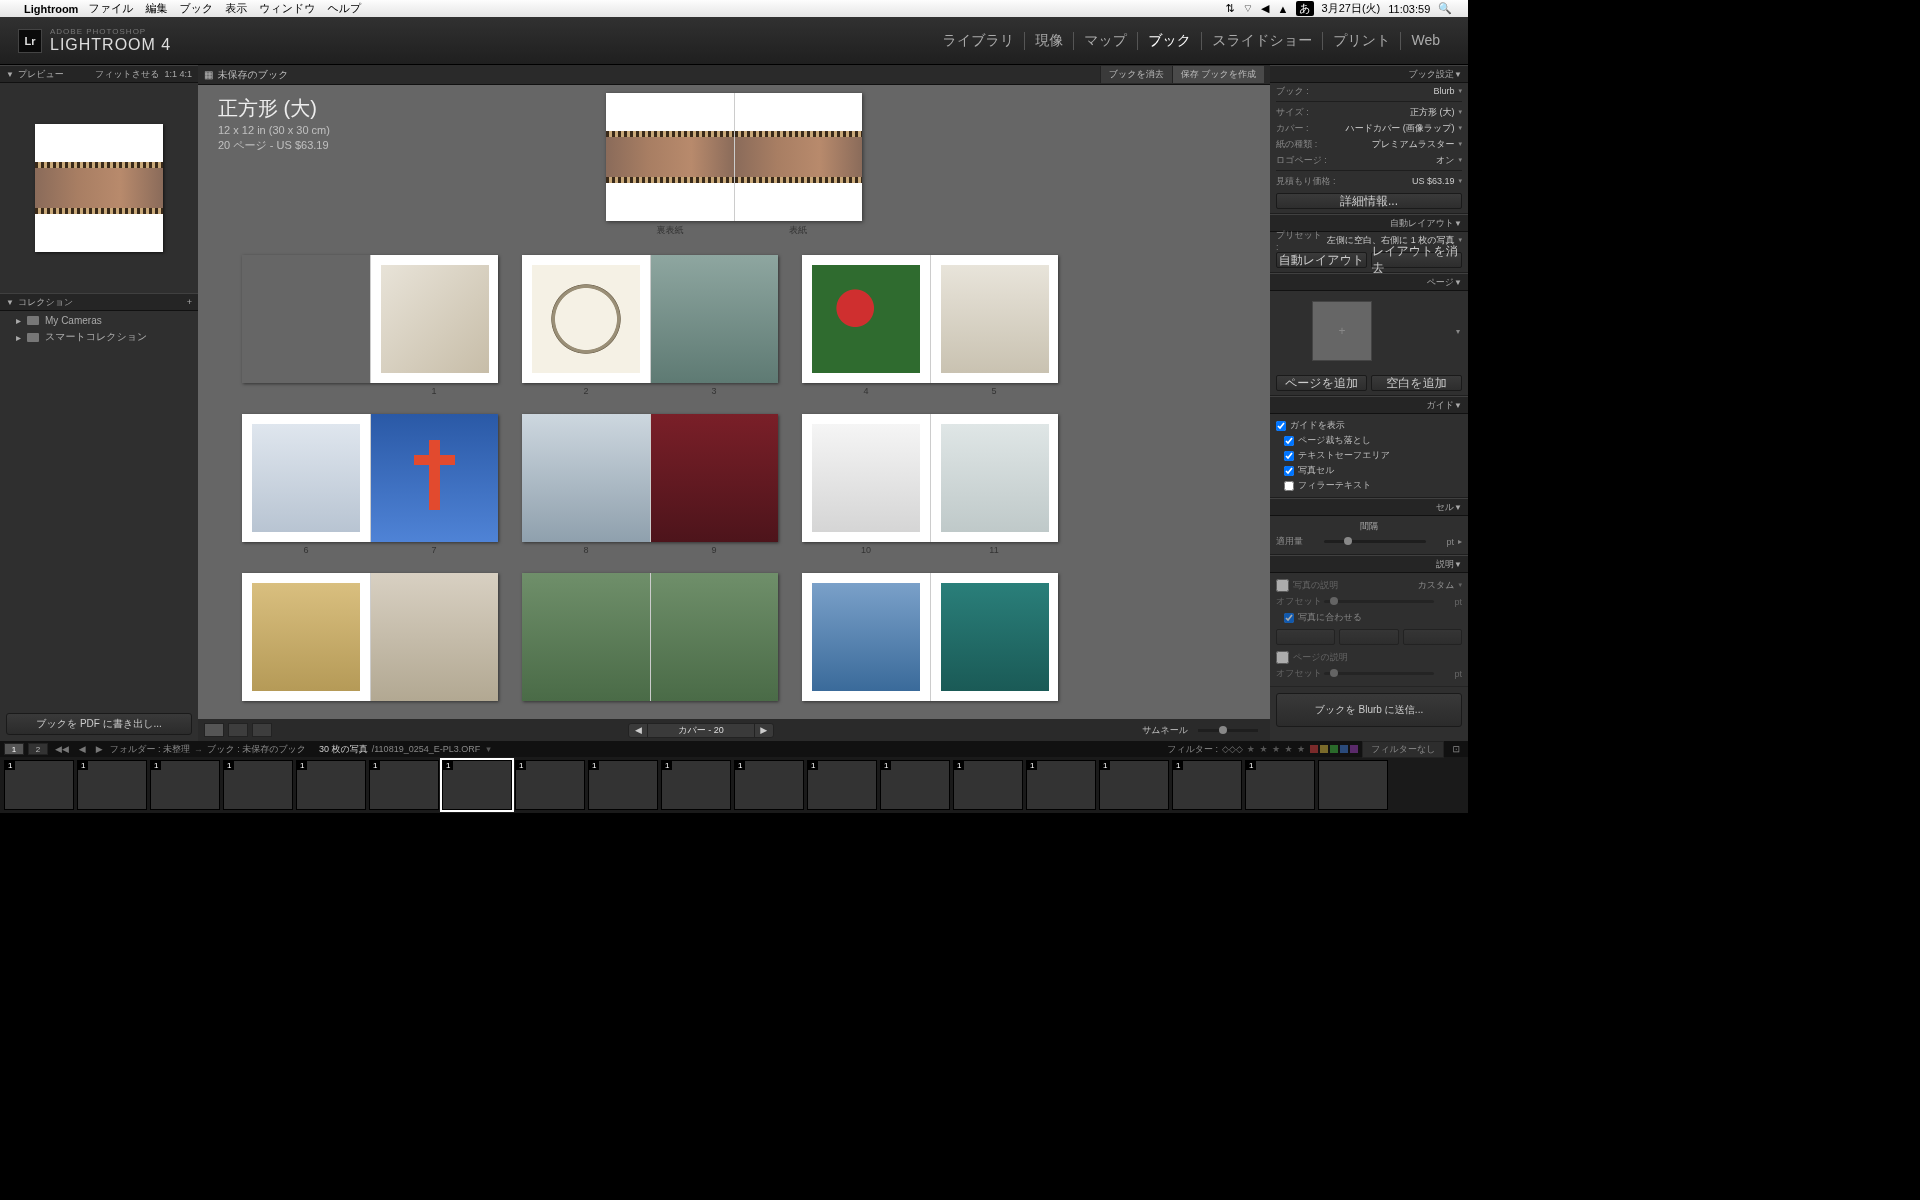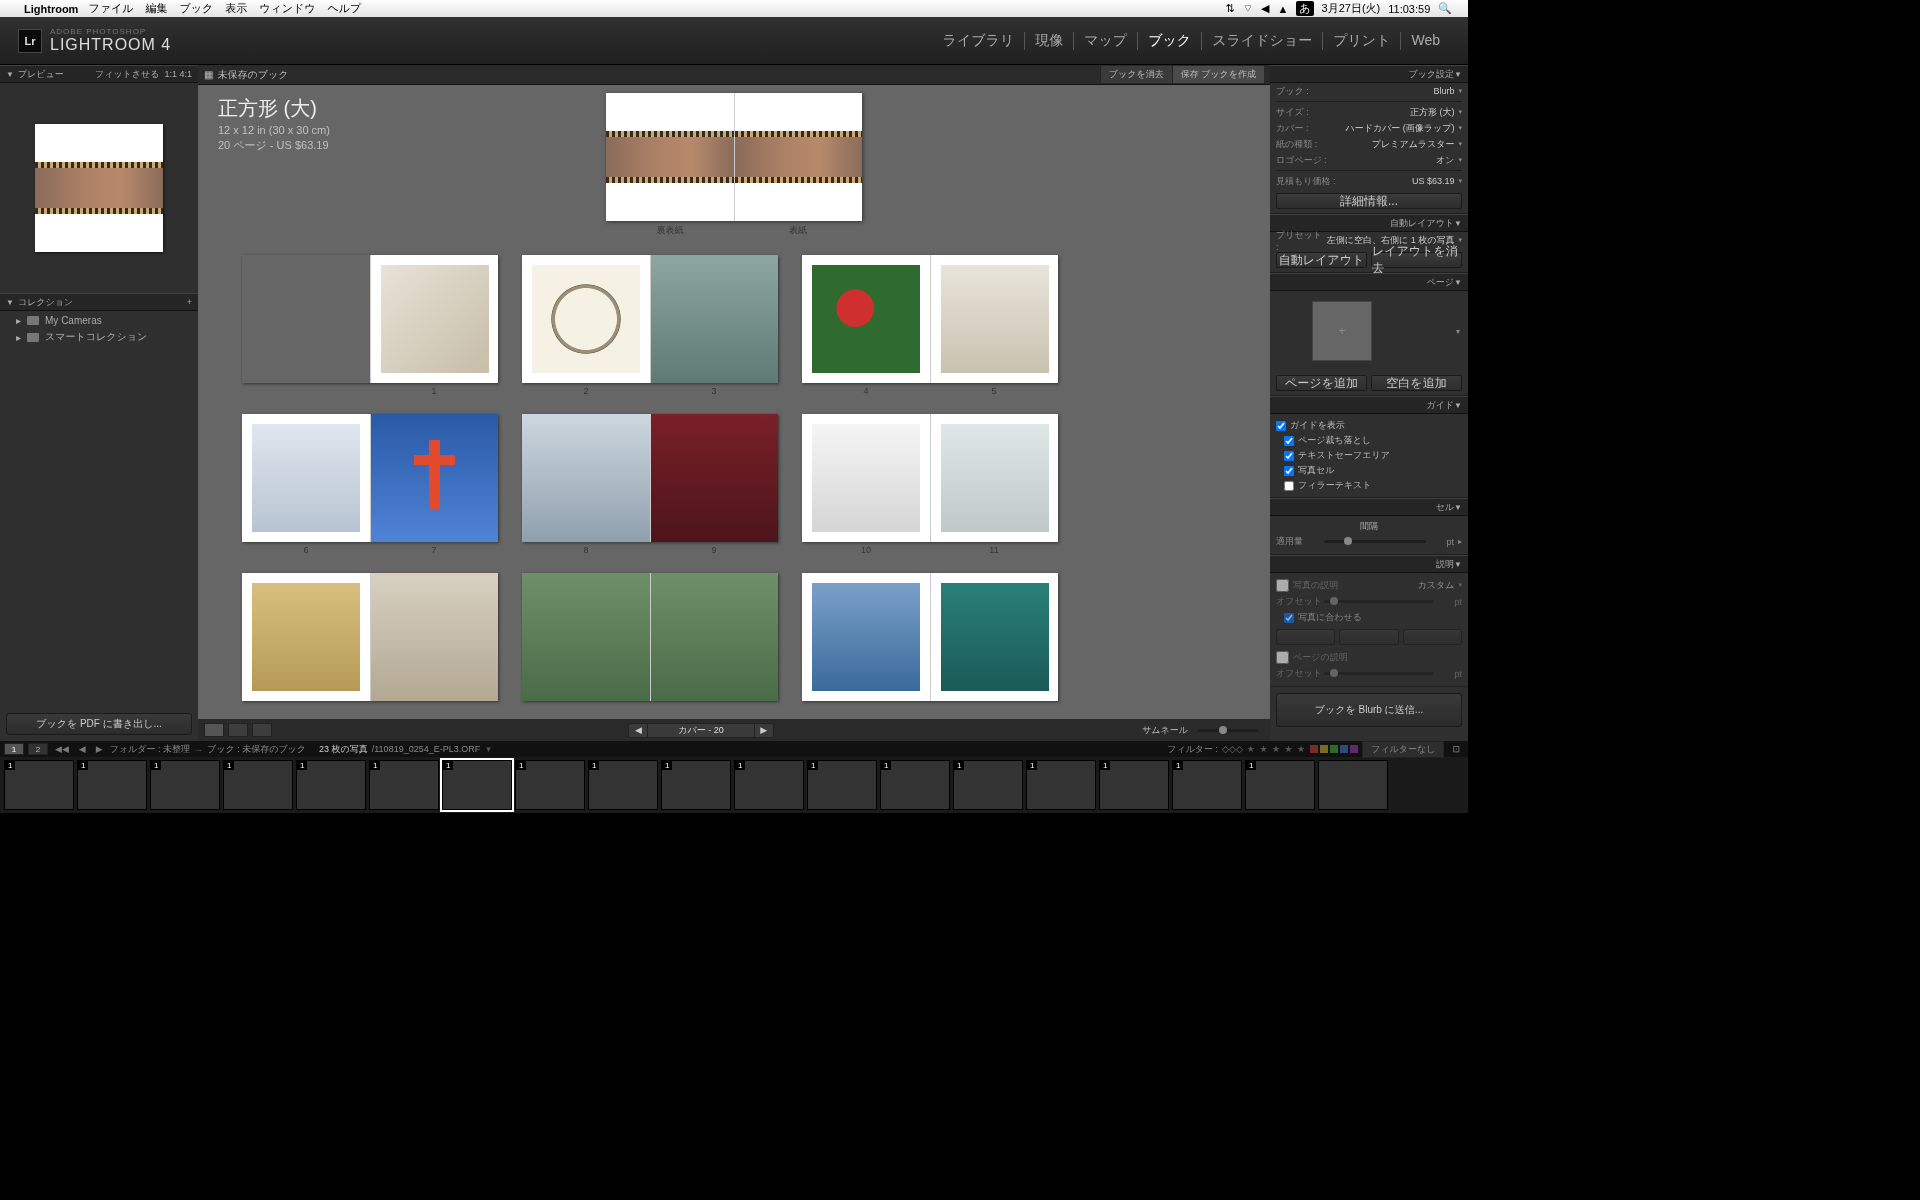--- a/index.html
+++ b/index.html
@@ -554,21 +554,21 @@
 
 <div class="info-bar">
   <div class="nav-btn active">1</div>
   <div class="nav-btn">2</div>
   <span class="arrow-nav">◀◀</span>
   <span class="arrow-nav">◀</span>
   <span class="arrow-nav">▶</span>
   <span>フォルダー : 未整理</span>
   <span style="color:#555;">→</span>
   <span>ブック : 未保存のブック</span>&nbsp;&nbsp;
-  <span style="color:#ccc;">23 枚の写真</span>
+  <span style="color:#ccc;">30 枚の写真</span>
   <span>/110819_0254_E-PL3.ORF</span>
   <span style="color:#555;margin-left:2px;">▾</span>
   <span class="flex"></span>
   <span>フィルター :</span>
   <span style="color:#777;">◇◇◇</span>
   <span class="stars">★ ★ ★ ★ ★</span>
   <span style="display:flex;gap:2px;">
     <span style="width:8px;height:8px;background:#7a2a2a;"></span>
       <span style="width:8px;height:8px;background:#7a6a2a;"></span>
       <span style="width:8px;height:8px;background:#2a6a2a;"></span>

